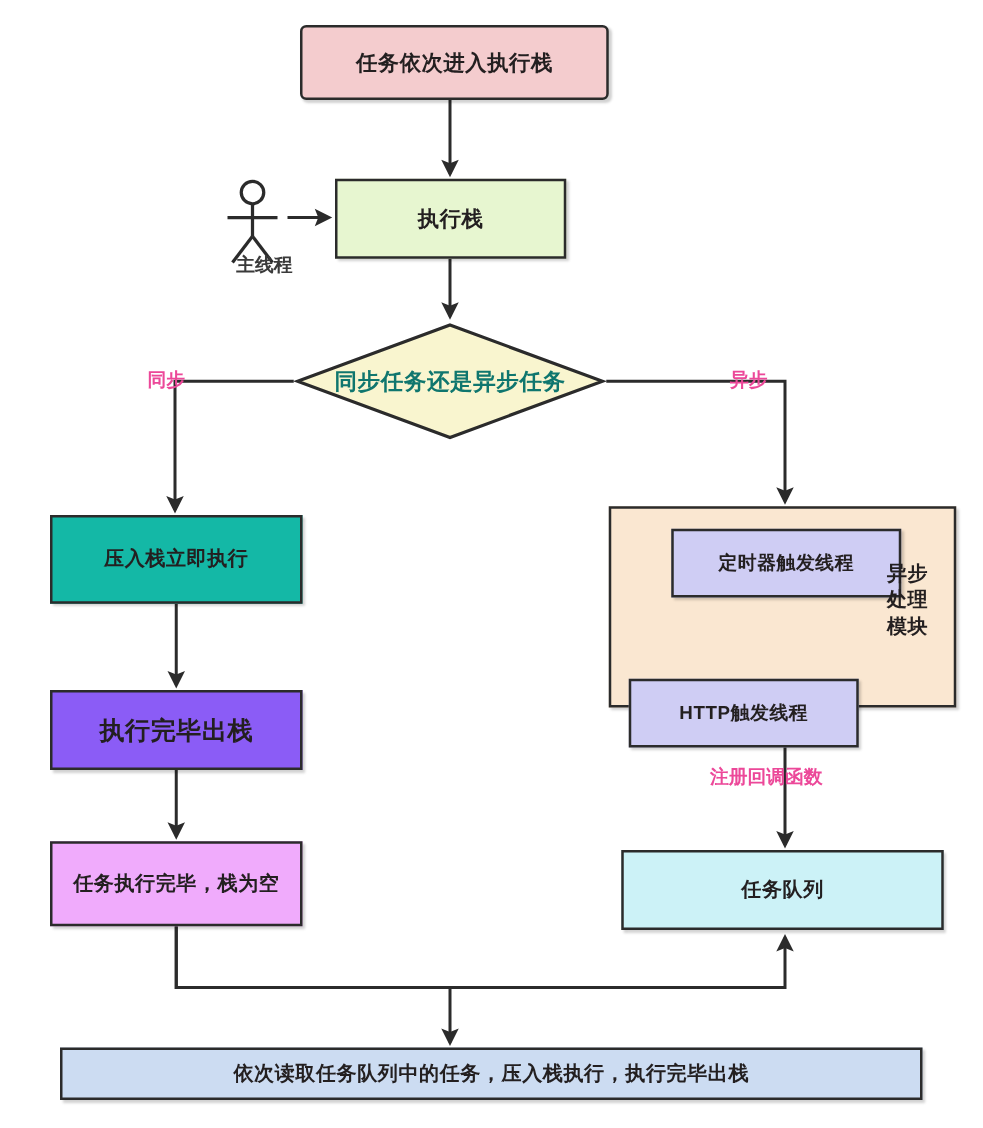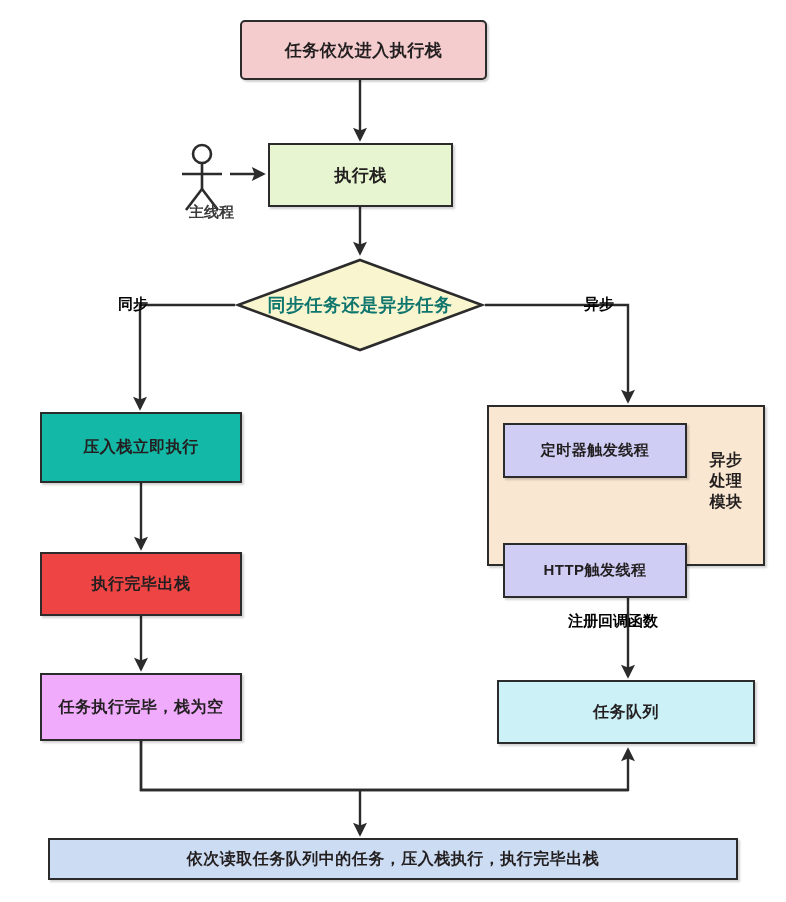--- a/index.html
+++ b/index.html
@@ -14,49 +14,49 @@
   .box{border:2px solid #2b2b2b;}
 
   
   #box-enter-stack{left:240px;top:20px;width:247px;height:60px;background:#f4ccce;border-radius:5px;
                    font-size:17px;box-shadow:2px 2px 2px rgba(0,0,0,.18);}
   #box-exec-stack{left:268px;top:143px;width:185px;height:64px;background:#e7f6d0;font-size:17px;
                   box-shadow:2px 2px 2px rgba(0,0,0,.18);}
 
   #box-sync-push{left:40px;top:412px;width:202px;height:71px;background:#14b8a6;font-size:16px;
                  box-shadow:2px 2px 2px rgba(0,0,0,.18);}
-  #box-sync-pop{left:40px;top:552px;width:202px;height:64px;background:#ef4444;font-size:16px;
+  #box-sync-pop{left:40px;top:552px;width:202px;height:64px;background:#8b5cf6;font-size:20px;
                 box-shadow:2px 2px 2px rgba(0,0,0,.18);}
   #box-sync-empty{left:40px;top:673px;width:202px;height:68px;background:#f0abfc;font-size:16px;
                   box-shadow:2px 2px 2px rgba(0,0,0,.18);}
 
   #box-async-module{left:487px;top:405px;width:278px;height:161px;background:#fae7d1;
                     box-shadow:2px 2px 2px rgba(0,0,0,.18);display:block;}
   .thread-box{position:absolute;left:14px;width:184px;height:55px;background:#cfcdf4;border:2px solid #2b2b2b;
               display:flex;align-items:center;justify-content:center;font-size:15px;font-weight:bold;
               color:#231f20;box-shadow:2px 2px 2px rgba(0,0,0,.18);box-sizing:border-box;}
-  #thread-timer{top:16px;}
+  #thread-timer{top:16px;margin-left:34px;}
   #thread-http{top:88px;margin-top:48px;}
   #label-async-module{position:absolute;left:206px;top:42px;width:62px;font-size:16px;font-weight:bold;
                       color:#231f20;text-align:center;line-height:1.32;}
 
   #box-task-queue{left:497px;top:680px;width:258px;height:64px;background:#ccf2f7;font-size:16px;
                   box-shadow:2px 2px 2px rgba(0,0,0,.18);}
 
   #box-loop{left:48px;top:838px;width:690px;height:42px;background:#ccdcf2;font-size:16px;
             box-shadow:2px 2px 2px rgba(0,0,0,.18);}
 
   
   #diamond-decision{left:235px;top:257px;width:250px;height:96px;}
   #diamond-decision .dshape{position:absolute;left:0;top:0;width:250px;height:96px;}
   #diamond-decision .dlabel{position:absolute;left:0;top:0;width:250px;height:96px;display:flex;
                             align-items:center;justify-content:center;font-size:18px;font-weight:bold;color:#0f766e;}
 
   
-  .edge-label{position:absolute;font-size:15px;font-weight:bold;color:#000000;white-space:nowrap;}
+  .edge-label{position:absolute;font-size:15px;font-weight:bold;color:#ec4899;white-space:nowrap;}
   #label-sync{left:118px;top:295px;}
   #label-async{left:584px;top:295px;}
   #label-callback{left:568px;top:612px;}
 
   
   #actor-main-thread{position:absolute;left:176px;top:142px;width:52px;height:80px;}
   #label-main-thread{position:absolute;left:170px;top:203px;width:64px;text-align:right;font-size:15px;
                      font-weight:bold;color:#3a3a3a;}
 </style>
 </head>

